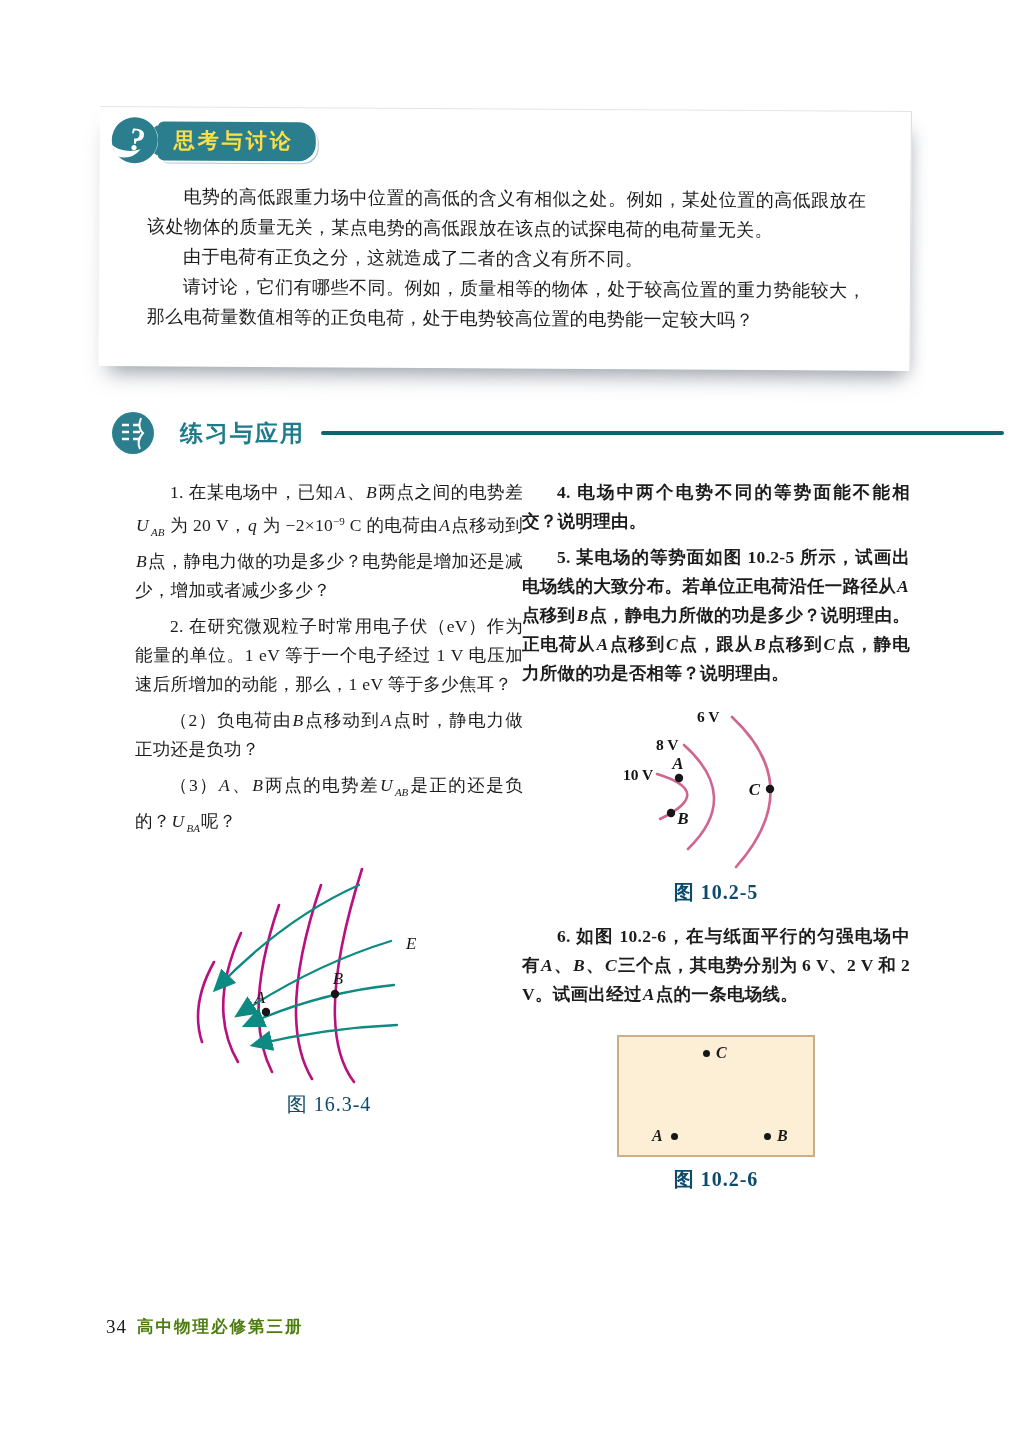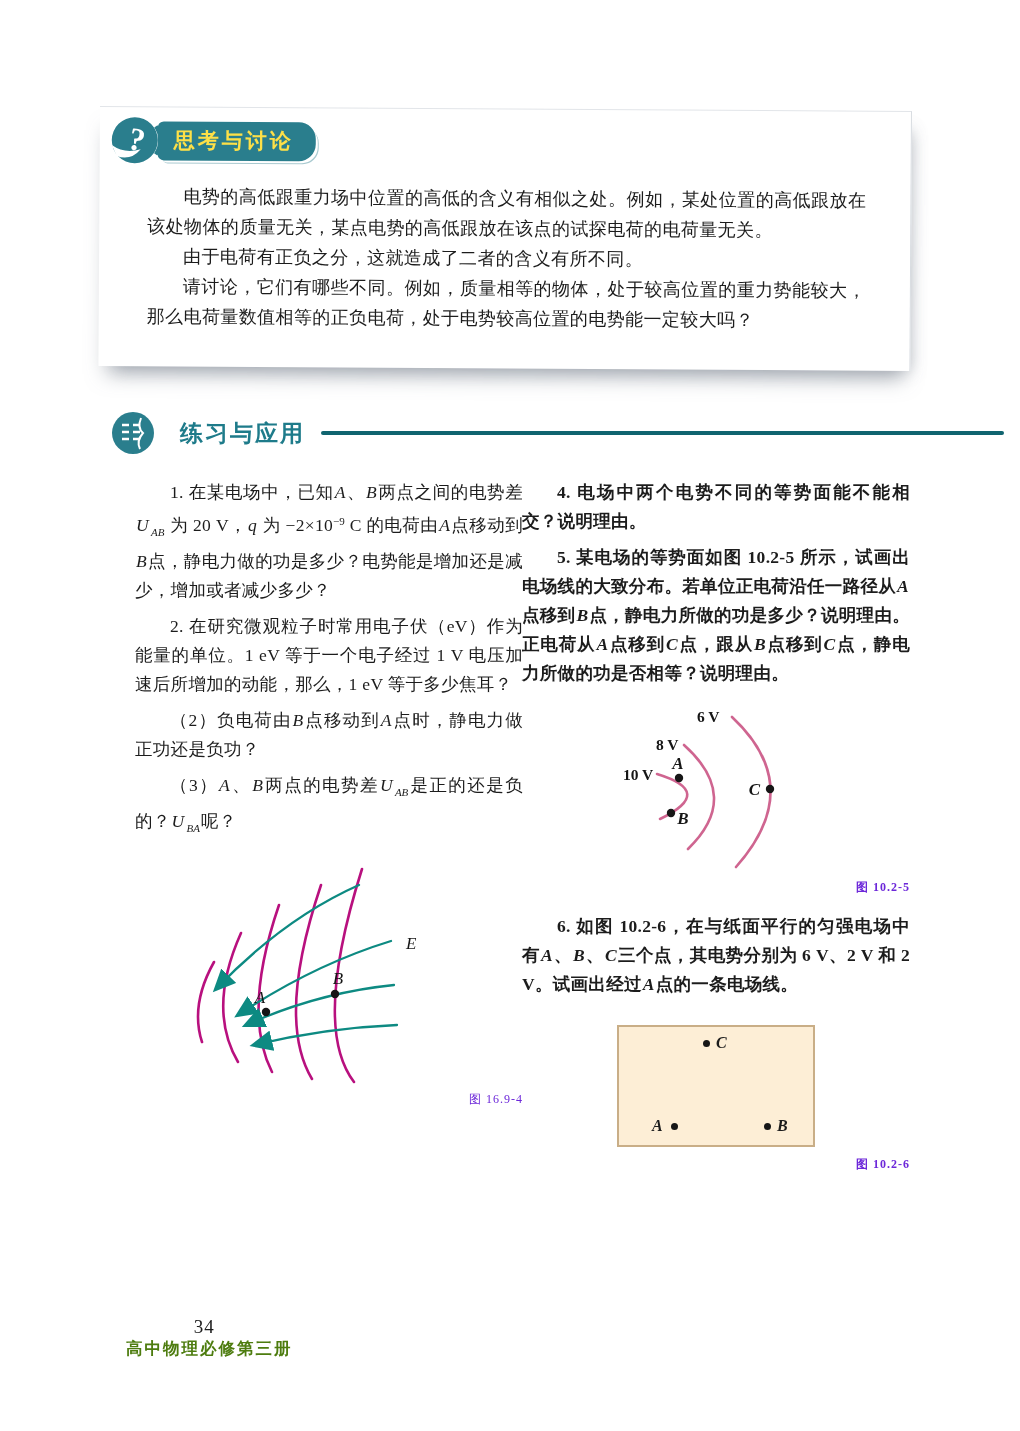--- a/index.html
+++ b/index.html
@@ -45,40 +45,40 @@
   .col-right{left:522px;font-weight:bold;}
   .q{
     margin:0 0 7px 0;font-size:17.5px;line-height:29px;text-indent:2em;
     text-align:justify;letter-spacing:.3px;
   }
   .q i{font-style:italic;padding:0 1px;}
   .q sub{font-size:11px;font-style:italic;vertical-align:-5px;letter-spacing:0;}
   .q sup{font-size:11px;vertical-align:6px;letter-spacing:0;}
   
   figure{margin:0;text-align:center;}
-  figcaption{font-size:12px;letter-spacing:1px;color:#6d28d9;text-align:right;}
+  figcaption{font-size:20px;letter-spacing:1px;color:#0c4a6e;}
   .fig4{margin-top:14px;}
   .fig5{margin:4px 0 16px 0;}
   .fig6{margin-top:26px;}
   .eq{stroke:var(--magenta);stroke-width:2.6;fill:none;stroke-linecap:round;}
   .fl{stroke:var(--field);stroke-width:2.3;fill:none;stroke-linecap:round;}
   .eq5{stroke:var(--rose);stroke-width:2.6;fill:none;stroke-linecap:round;}
   .dot{fill:#161616;}
   .varlab{font-family:"Liberation Serif","DejaVu Serif",serif;font-style:italic;font-size:17px;fill:#161616;}
   .vlab{font-family:"Liberation Serif","DejaVu Serif",serif;font-size:15.5px;fill:#161616;}
   .arrowhead{fill:var(--field);}
   .field-box{
     position:relative;width:198px;height:122px;margin:0 auto;
     background:var(--box_fill);border:2px solid var(--box_border);
   }
   .pt{position:absolute;width:7px;height:7px;border-radius:50%;background:#161616;}
   .pt-label{position:absolute;font-style:italic;font-size:16px;line-height:16px;}
   .fig6 figcaption{margin-top:9px;}
   
-  footer{position:absolute;left:116px;top:1316px;display:flex;align-items:center;flex-direction:column;}
+  footer{position:absolute;left:106px;top:1316px;display:flex;align-items:flex-end;}
   .pageno{font-size:19px;letter-spacing:1px;}
   .booktitle{
     margin-left:10px;font-family:"Liberation Sans","DejaVu Sans",sans-serif;
     font-weight:bold;font-size:16.5px;letter-spacing:2px;color:#4d7c0f;
   }
 </style>
 </head>
 <body>
 
 <section class="card">
@@ -136,21 +136,21 @@
       <path class="fl" marker-end="url(#arr)" d="M 237,84  C 185,100 135,124 84,158"></path>
       <path class="fl" marker-end="url(#arr)" d="M 240,128 C 200,132 150,142 92,168"></path>
       <path class="fl" marker-end="url(#arr)" d="M 243,168 C 195,170 150,176 100,188"></path>
 
       <text class="varlab" x="252" y="92">E</text>
       <circle class="dot" cx="112" cy="155" r="4.2"></circle>
       <text class="varlab" x="106" y="146" text-anchor="middle">A</text>
       <circle class="dot" cx="181" cy="137" r="4.2"></circle>
       <text class="varlab" x="184" y="127" text-anchor="middle">B</text>
     </svg>
-    <figcaption>图 16.9-4</figcaption>
+    <figcaption>图 16.3-4</figcaption>
   </figure>
 </div>
 
 <div class="col col-right">
   <p class="q">4. 电场中两个电势不同的等势面能不能相交？说明理由。</p>
   <p class="q">5. 某电场的等势面如图 10.2-5 所示，试画出电场线的大致分布。若单位正电荷沿任一路径从<i>A</i>点移到<i>B</i>点，静电力所做的功是多少？说明理由。正电荷从<i>A</i>点移到<i>C</i>点，跟从<i>B</i>点移到<i>C</i>点，静电力所做的功是否相等？说明理由。</p>
 
   <figure class="fig5">
     <svg width="380" height="180" viewBox="0 0 380 180">
 

